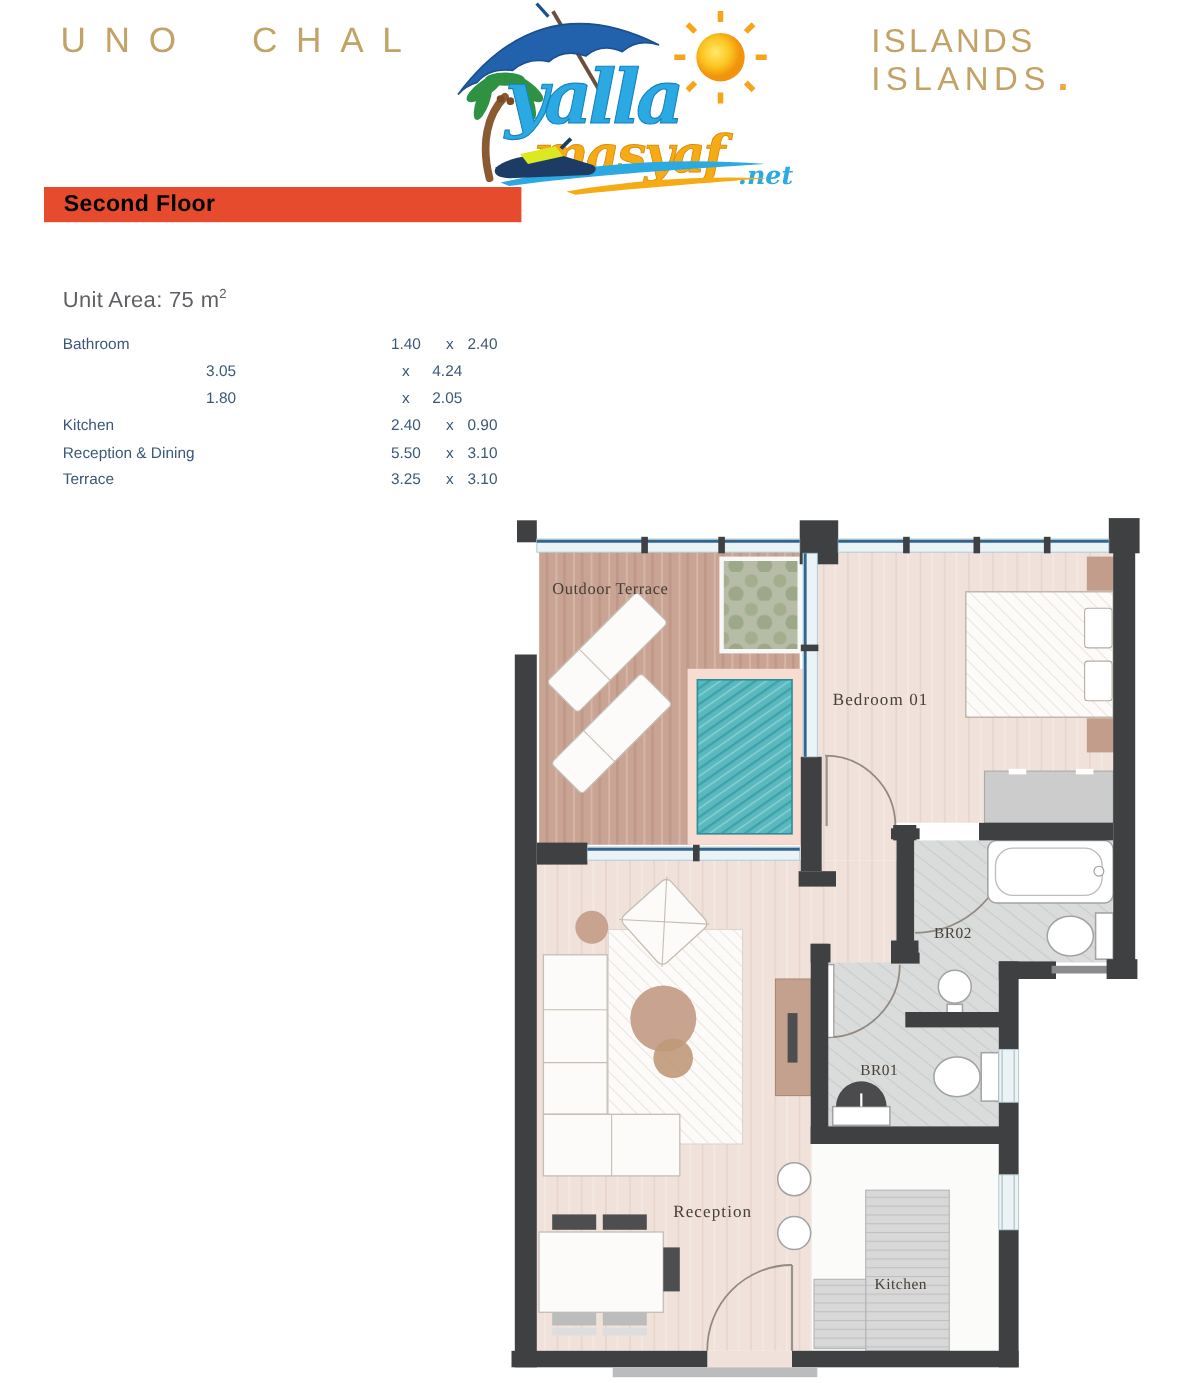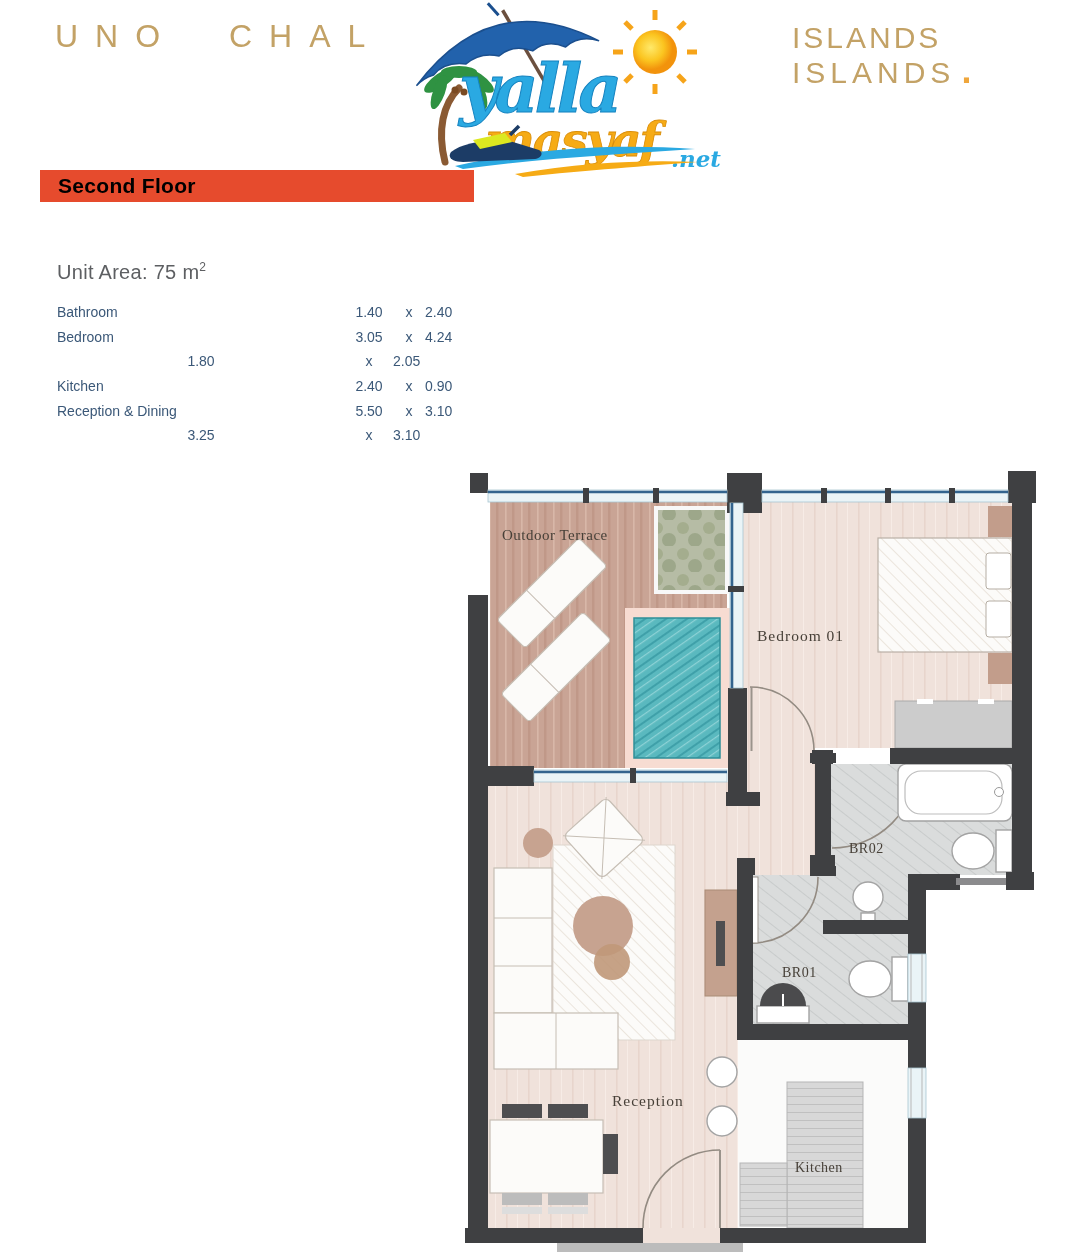--- a/index.html
+++ b/index.html
@@ -107,21 +107,20 @@
   </div>
 
   <div class="dim-table">
     <div class="dim-row">
       <span class="r">Bathroom</span>
       <span class="w">1.40</span>
       <span class="sep">x</span>
       <span class="d">2.40</span>
     </div>
     <div class="dim-row">
-      <span class="r">Bedroom</span>
       <span class="w">3.05</span>
       <span class="sep">x</span>
       <span class="d">4.24</span>
     </div>
     <div class="dim-row">
       <span class="w">1.80</span>
       <span class="sep">x</span>
       <span class="d">2.05</span>
     </div>
     <div class="dim-row">
@@ -130,20 +129,21 @@
       <span class="sep">x</span>
       <span class="d">0.90</span>
     </div>
     <div class="dim-row">
       <span class="r">Reception &amp; Dining</span>
       <span class="w">5.50</span>
       <span class="sep">x</span>
       <span class="d">3.10</span>
     </div>
     <div class="dim-row">
+      <span class="r">Terrace</span>
       <span class="w">3.25</span>
       <span class="sep">x</span>
       <span class="d">3.10</span>
     </div>
   </div>
 
   <svg class="plan" viewBox="440 460 620 797" width="620" height="797">
     <defs>
       <pattern id="wood" width="16" height="60" patternUnits="userSpaceOnUse">
         <rect width="16" height="60" fill="#c9a495"></rect>

